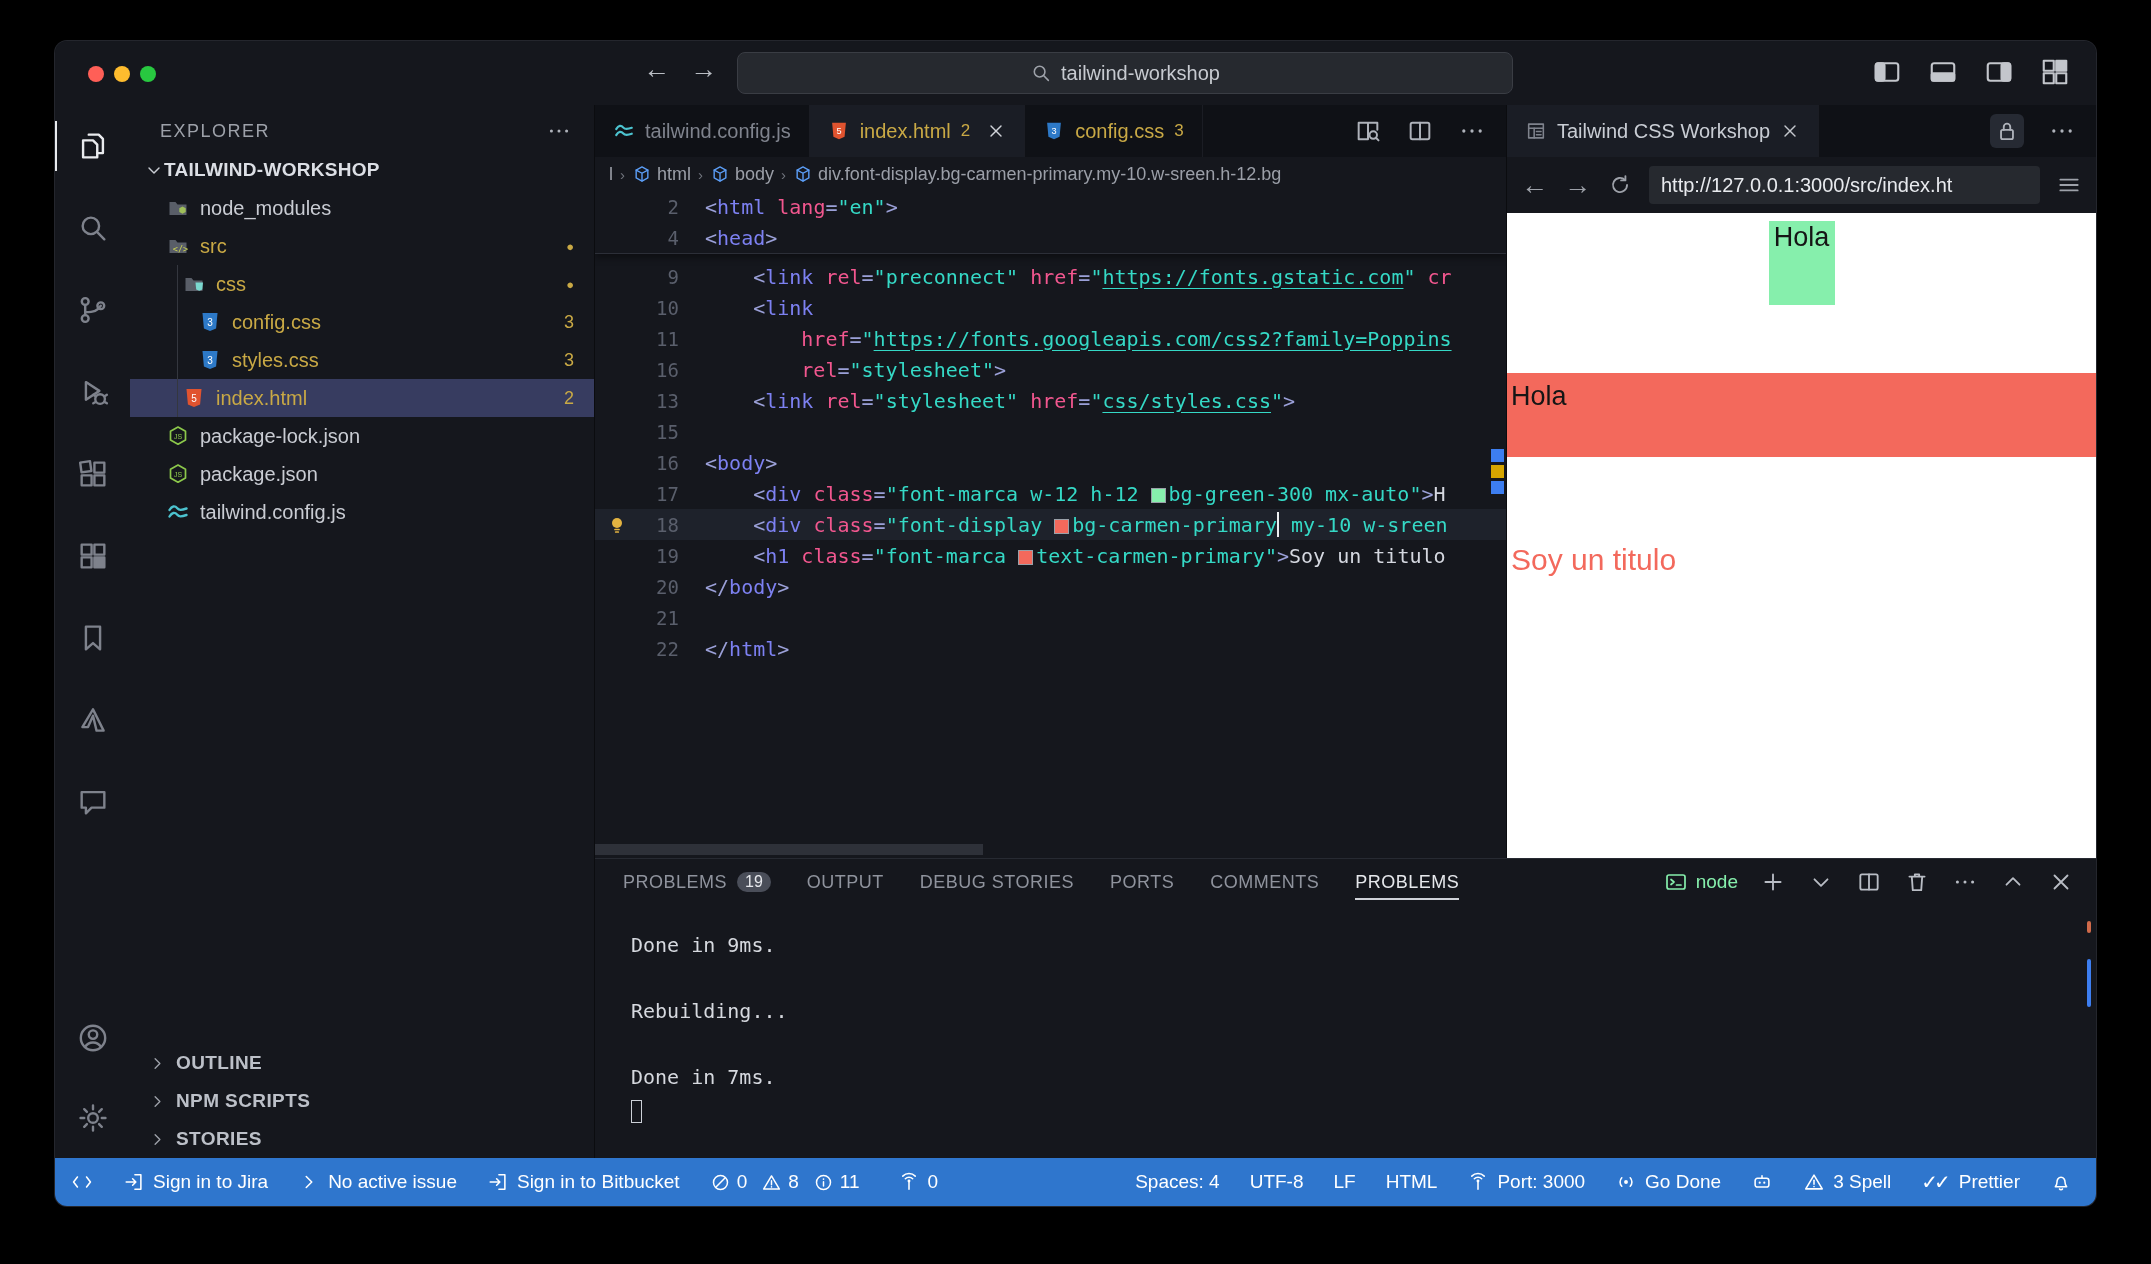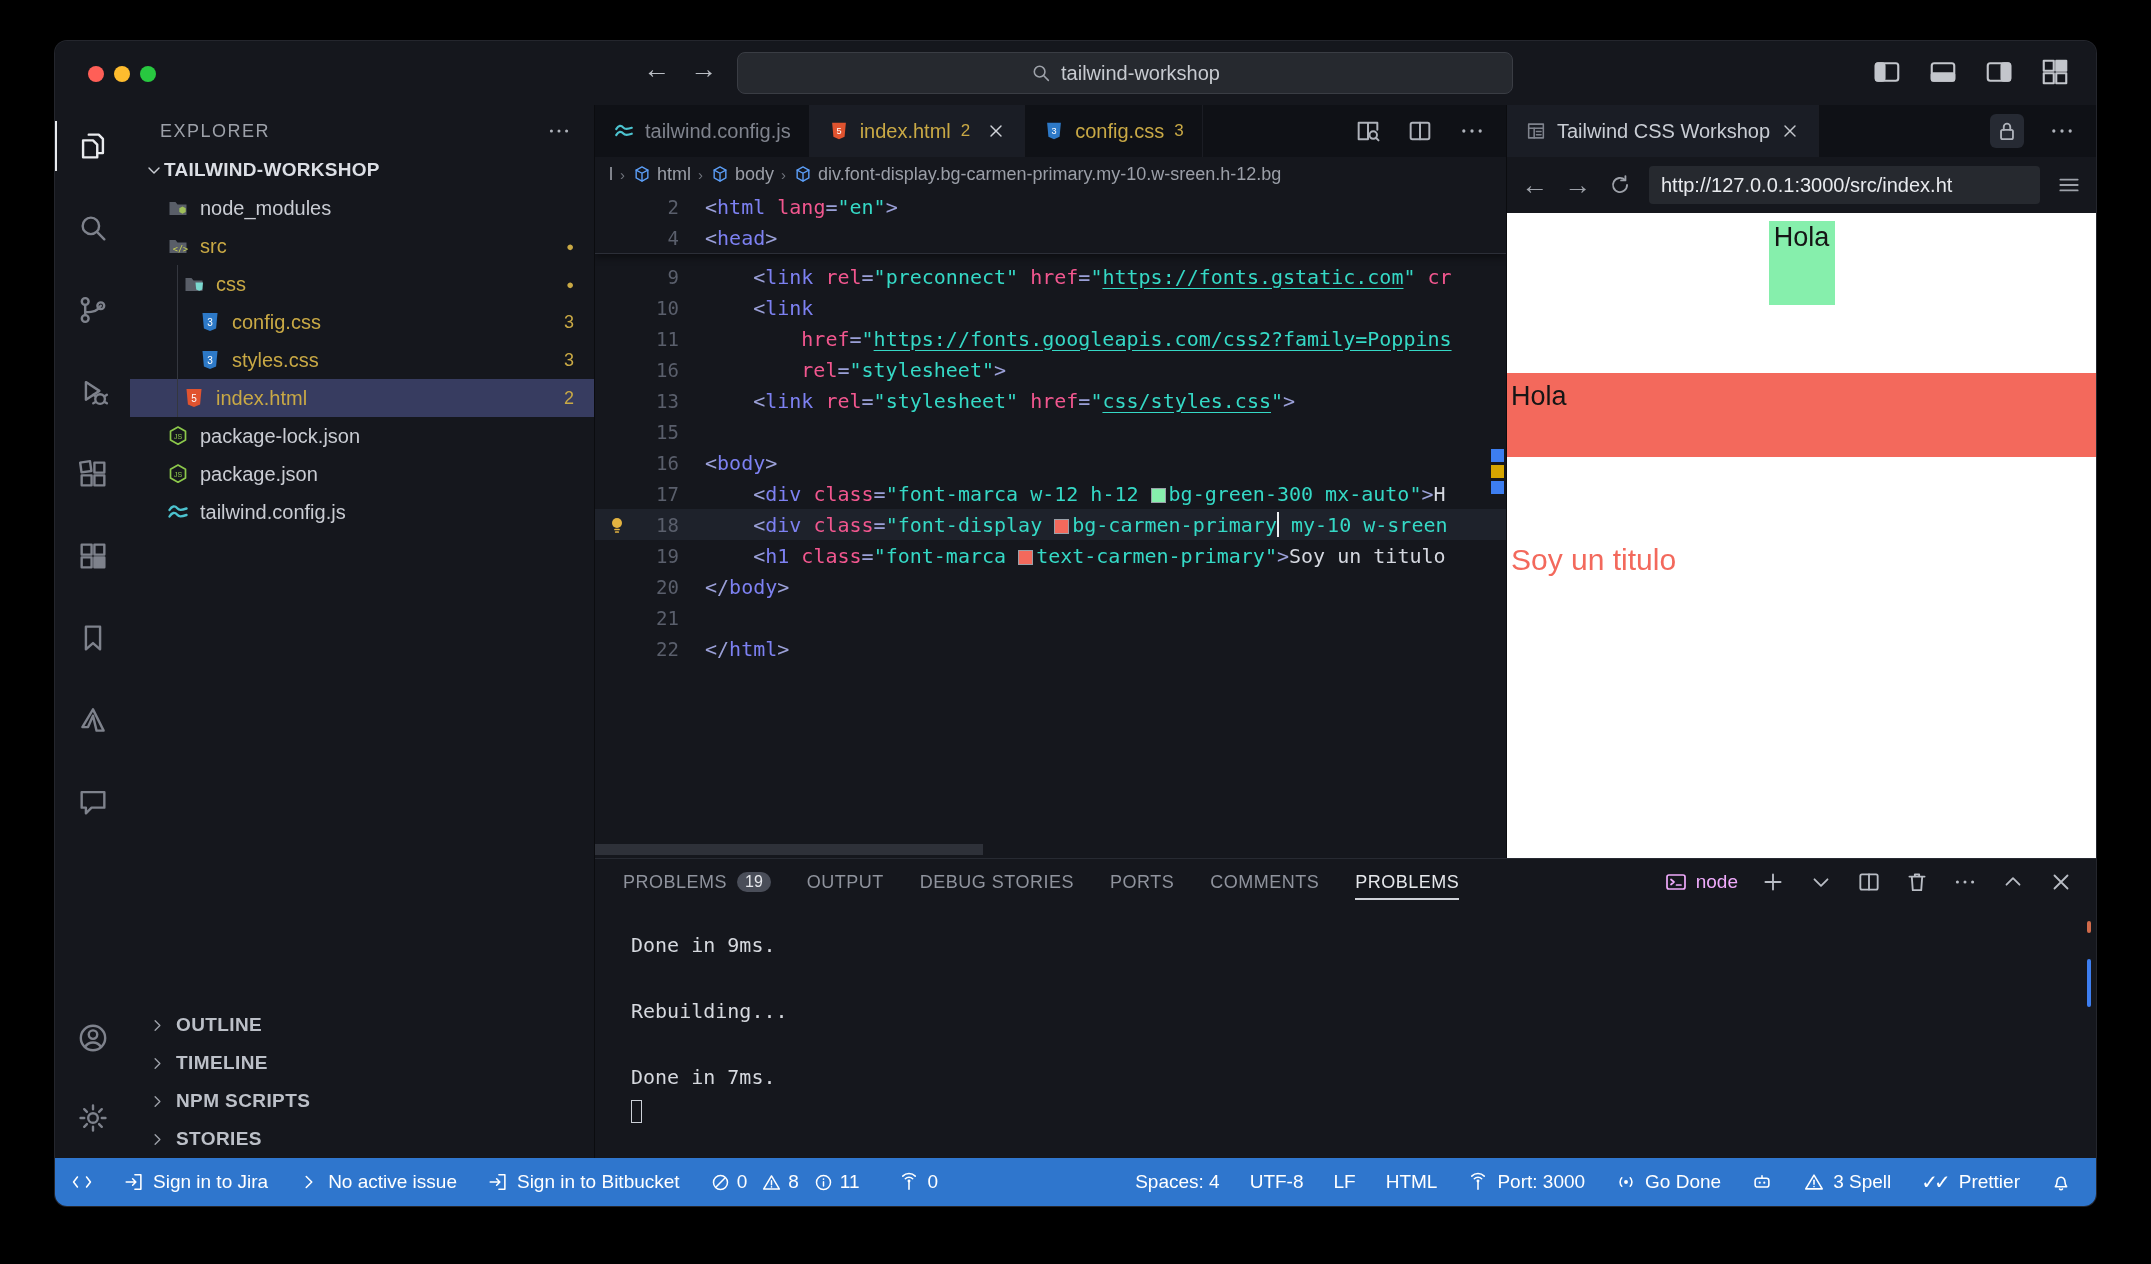--- a/index.html
+++ b/index.html
@@ -99,21 +99,21 @@
 
   .panel{height:300px;flex:none;border-top:1px solid #272a32;position:relative;display:flex;flex-direction:column;background:#15171d;}
   .panel-tabs{height:46px;flex:none;display:flex;align-items:center;justify-content:space-between;padding:0 22px 0 28px;}
   .ptabs{display:flex;gap:36px;height:100%;align-items:center;}
   .ptab{display:flex;align-items:center;gap:10px;color:#8f939d;font-size:18px;letter-spacing:.5px;height:100%;position:relative;}
   .ptab.active{color:#e6e8ec;}
   .ptab.active::after{content:"";position:absolute;left:0;right:0;bottom:5px;height:2px;background:#cfd2d8;}
   .pbadge{background:#4a4e59;color:#e6e8ec;font-size:16px;border-radius:12px;padding:1px 8px;letter-spacing:0;}
   .pactions{display:flex;align-items:center;gap:22px;color:#b9bdc5;}
   .pactions .icw{width:26px;height:26px;}
-  .node-select{display:flex;align-items:center;gap:8px;font-size:19px;color:#f0abfc;}
+  .node-select{display:flex;align-items:center;gap:8px;font-size:19px;color:#86efac;}
   .node-select .icw{width:24px;height:24px;}
   .terminal{flex:1;padding:24px 0 0 36px;font-family:"DejaVu Sans Mono",monospace;font-size:20px;color:#d6d9df;line-height:33px;white-space:pre;}
   .term-cursor{display:inline-block;width:11px;height:23px;border:1.5px solid #cdd1d8;margin-top:6px;}
   .pmark{position:absolute;right:5px;width:4px;border-radius:2px;}
 
   .statusbar{height:48px;flex:none;background:#2f76cd;display:flex;align-items:center;justify-content:space-between;color:#fff;font-size:19px;padding:0 24px 0 16px;}
   .sb-group{display:flex;align-items:center;gap:30px;height:100%;}
   .sb-item{display:flex;align-items:center;gap:8px;white-space:nowrap;}
   .sb-item .icw{width:22px;height:22px;}
   .diag{display:flex;align-items:center;gap:6px;}
@@ -389,28 +389,20 @@
             <div class="guide" style="top: 114px; height: 152px;"></div>
           </div>
         <div class="sb-sections" id="sb-sections">
             <div class="section-row">
               <span class="icw" style="width: 19px; height: 19px;">
                 <svg viewBox="0 0 24 24" class="ic" aria-hidden="true">
                   <path d="M9 6l6 6-6 6"></path>
                 </svg>
               </span>
               <span>OUTLINE</span>
-            </div>
-            <div class="section-row">
-              <span class="icw" style="width: 19px; height: 19px;">
-                <svg viewBox="0 0 24 24" class="ic" aria-hidden="true">
-                  <path d="M9 6l6 6-6 6"></path>
-                </svg>
-              </span>
-              <span>TIMELINE</span>
             </div>
             <div class="section-row">
               <span class="icw" style="width: 19px; height: 19px;">
                 <svg viewBox="0 0 24 24" class="ic" aria-hidden="true">
                   <path d="M9 6l6 6-6 6"></path>
                 </svg>
               </span>
               <span>NPM SCRIPTS</span>
             </div>
             <div class="section-row">

